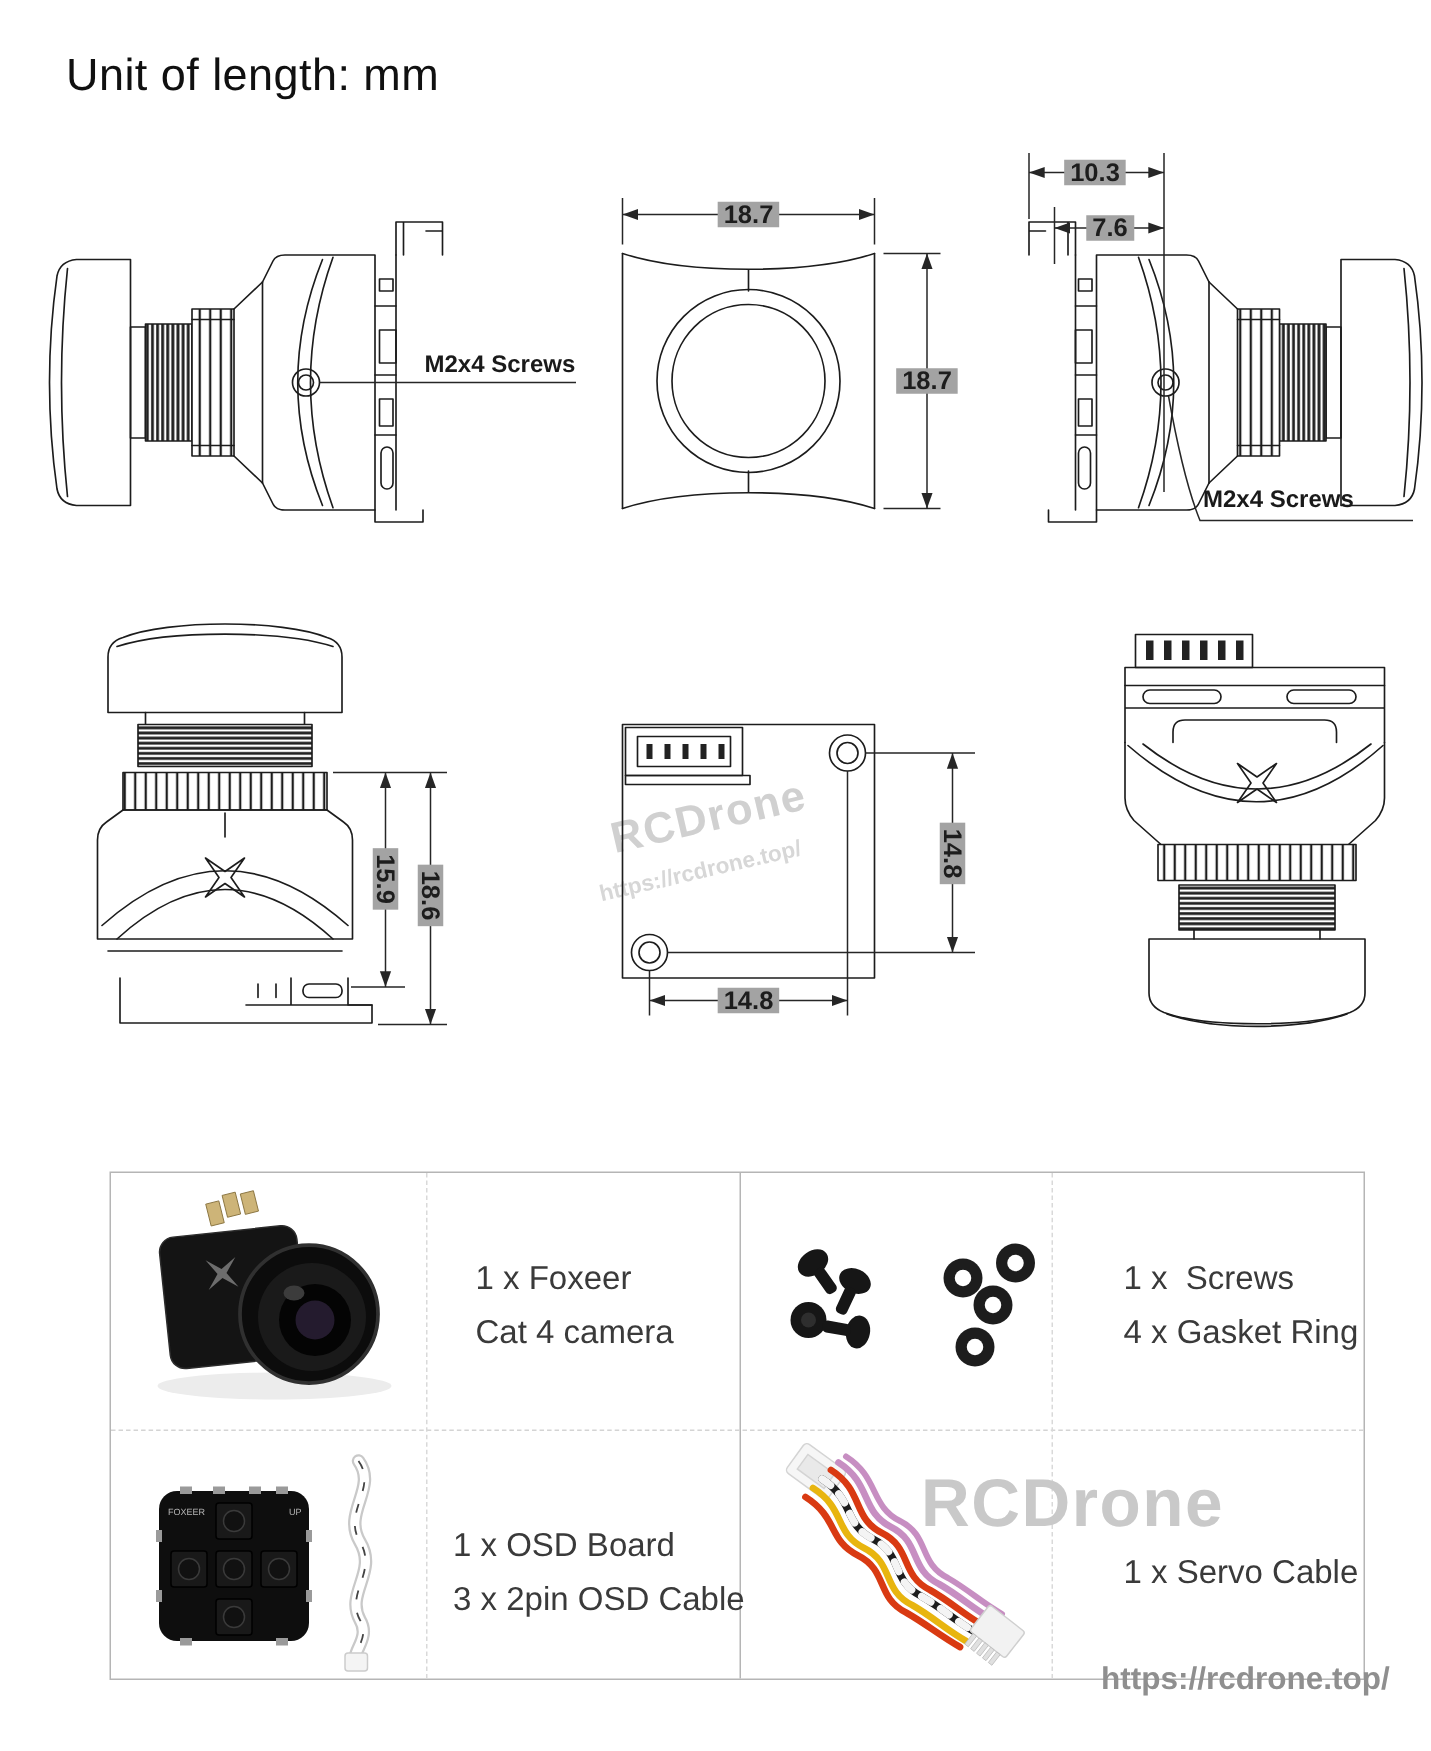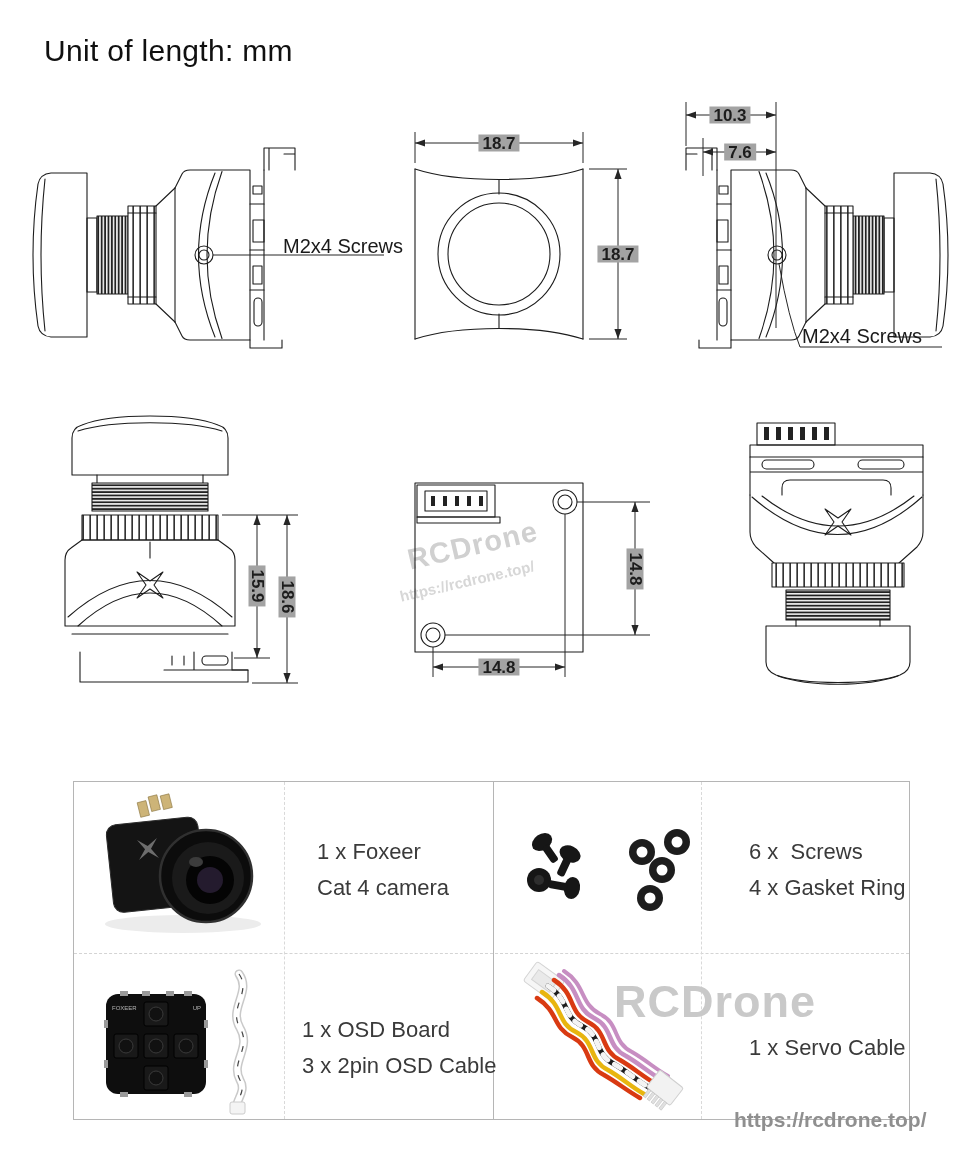--- a/index.html
+++ b/index.html
@@ -6,21 +6,21 @@
   .canvas{position:relative;width:954px;height:1167px;background:#ffffff;overflow:hidden;
           font-family:"Liberation Sans", sans-serif;}
   .abs{position:absolute;}
   .page-title{position:absolute;left:44px;top:24px;font-size:30px;color:#101010;letter-spacing:.3px;margin-top:10px;}
   svg.draw{position:absolute;overflow:visible;}
   .art{stroke:#1c1c1c;fill:none;stroke-width:1.1;stroke-linejoin:round;stroke-linecap:round;}
   .dim{stroke:#262626;fill:none;stroke-width:1;}
   .dimlabel{position:absolute;font-size:17px;font-weight:bold;color:#1d1d1d;background:#a3a3a3;
             padding:0 4px;transform:translate(-50%,-50%);white-space:pre;line-height:1;}
   .dimlabel.vert{writing-mode:vertical-rl;padding:4px 0;}
-  .anno{position:absolute;font-size:20px;font-weight:normal;color:#1a1a1a;white-space:pre;line-height:1.2;}
+  .anno{position:absolute;font-size:16px;font-weight:bold;color:#1a1a1a;white-space:pre;line-height:1.2;}
   .wm-pcb-brand{position:absolute;left:408px;top:544px;font-size:29px;font-weight:bold;color:#d0d0d0;
             transform:rotate(-13deg);transform-origin:left center;letter-spacing:1px;}
   .wm-pcb-url{position:absolute;left:400px;top:588px;font-size:15px;font-weight:bold;color:#d7d7d7;
             transform:rotate(-13deg);transform-origin:left center;}
   .parts-table{position:absolute;left:73px;top:781px;width:835px;height:337px;
             border:1px solid #b5b5b5;background:#fff;}
   .pt-vline{position:absolute;left:419px;top:0;width:0;height:100%;border-left:1px solid #b5b5b5;}
   .pt-hline{position:absolute;left:0;top:171px;width:100%;height:0;border-top:1px dashed #d4d4d4;}
   .pt-subline-l{position:absolute;left:210px;top:0;height:100%;border-left:1px dashed #d9d9d9;}
   .pt-subline-r{position:absolute;left:627px;top:0;height:100%;border-left:1px dashed #d9d9d9;}
@@ -254,21 +254,21 @@
           <circle cx="128" cy="32" r="5.5" fill="#fff"></circle>
         <circle cx="163" cy="22" r="13"></circle>
           <circle cx="163" cy="22" r="5.5" fill="#fff"></circle>
         <circle cx="148" cy="50" r="13"></circle>
           <circle cx="148" cy="50" r="5.5" fill="#fff"></circle>
         <circle cx="136" cy="78" r="13"></circle>
           <circle cx="136" cy="78" r="5.5" fill="#fff"></circle>
       </g>
     </svg>
     <div class="part-text" style="left:660px;top:52px">
-      <div class="part-line">6 x  Screws</div>
+      <div class="part-line">1 x  Screws</div>
       <div class="part-line">4 x Gasket Ring</div>
     </div>
 
     <svg class="abs" style="left:30px;top:186px" width="165" height="148" viewBox="0 0 165 148">
       <rect x="2" y="26" width="100" height="100" rx="12" fill="#0e0e0e"></rect>
       <g fill="#9a9a9a">
         <rect x="16" y="23" width="8" height="5"></rect>
           <rect x="38" y="23" width="8" height="5"></rect>
         <rect x="62" y="23" width="8" height="5"></rect>
           <rect x="80" y="23" width="8" height="5"></rect>

